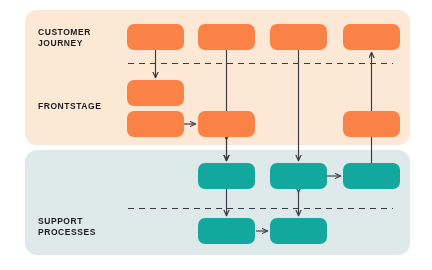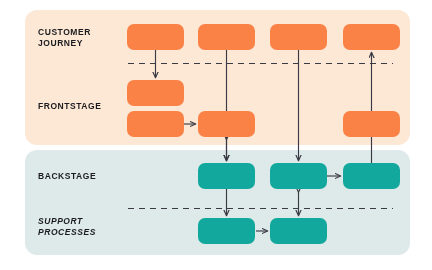--- a/index.html
+++ b/index.html
@@ -20,21 +20,21 @@
     font-weight:bold;
     letter-spacing:0.55px;
     color:#1b1b1f;
     line-height:11px;
     white-space:pre-line;
     text-transform:uppercase;
   }
   #label-customer-journey{left:38px;top:27px;}
   #label-frontstage{left:38px;top:101px;text-align:center;}
   #label-backstage{left:38px;top:171px;}
-  #label-support-processes{left:38px;top:216px;font-style:italic;}
+  #label-support-processes{left:38px;top:216px;}
 
   .node{
     position:absolute;
     width:57px;height:26px;
     border-radius:7px;
   }
   .node.orange{background:#FB8247;}
   .node.teal{background:#13A89E;}
 
   #svg-connectors{position:absolute;left:0;top:0;width:432px;height:270px;}
@@ -43,21 +43,20 @@
 <body>
 
 <div id="stage">
 
   <div class="panel" id="panel-upper"></div>
   <div class="panel" id="panel-lower"></div>
 
   <div class="row-label" id="label-customer-journey">CUSTOMER
 JOURNEY</div>
   <div class="row-label" id="label-frontstage">FRONTSTAGE</div>
-  <div class="row-label" id="label-backstage">BACKSTAGE</div>
   <div class="row-label" id="label-support-processes">SUPPORT
 PROCESSES</div>
 
   <svg id="svg-connectors" viewBox="0 0 432 270" xmlns="http://www.w3.org/2000/svg">
     <defs>
       <marker id="ah" markerWidth="7" markerHeight="7" refX="5.6" refY="3" orient="auto" markerUnits="userSpaceOnUse">
         <path d="M0,0.4 L5.8,3 L0,5.6" fill="none" stroke="#3a3a45" stroke-width="1.15" stroke-linecap="round" stroke-linejoin="round"></path>
       </marker>
     </defs>
 

